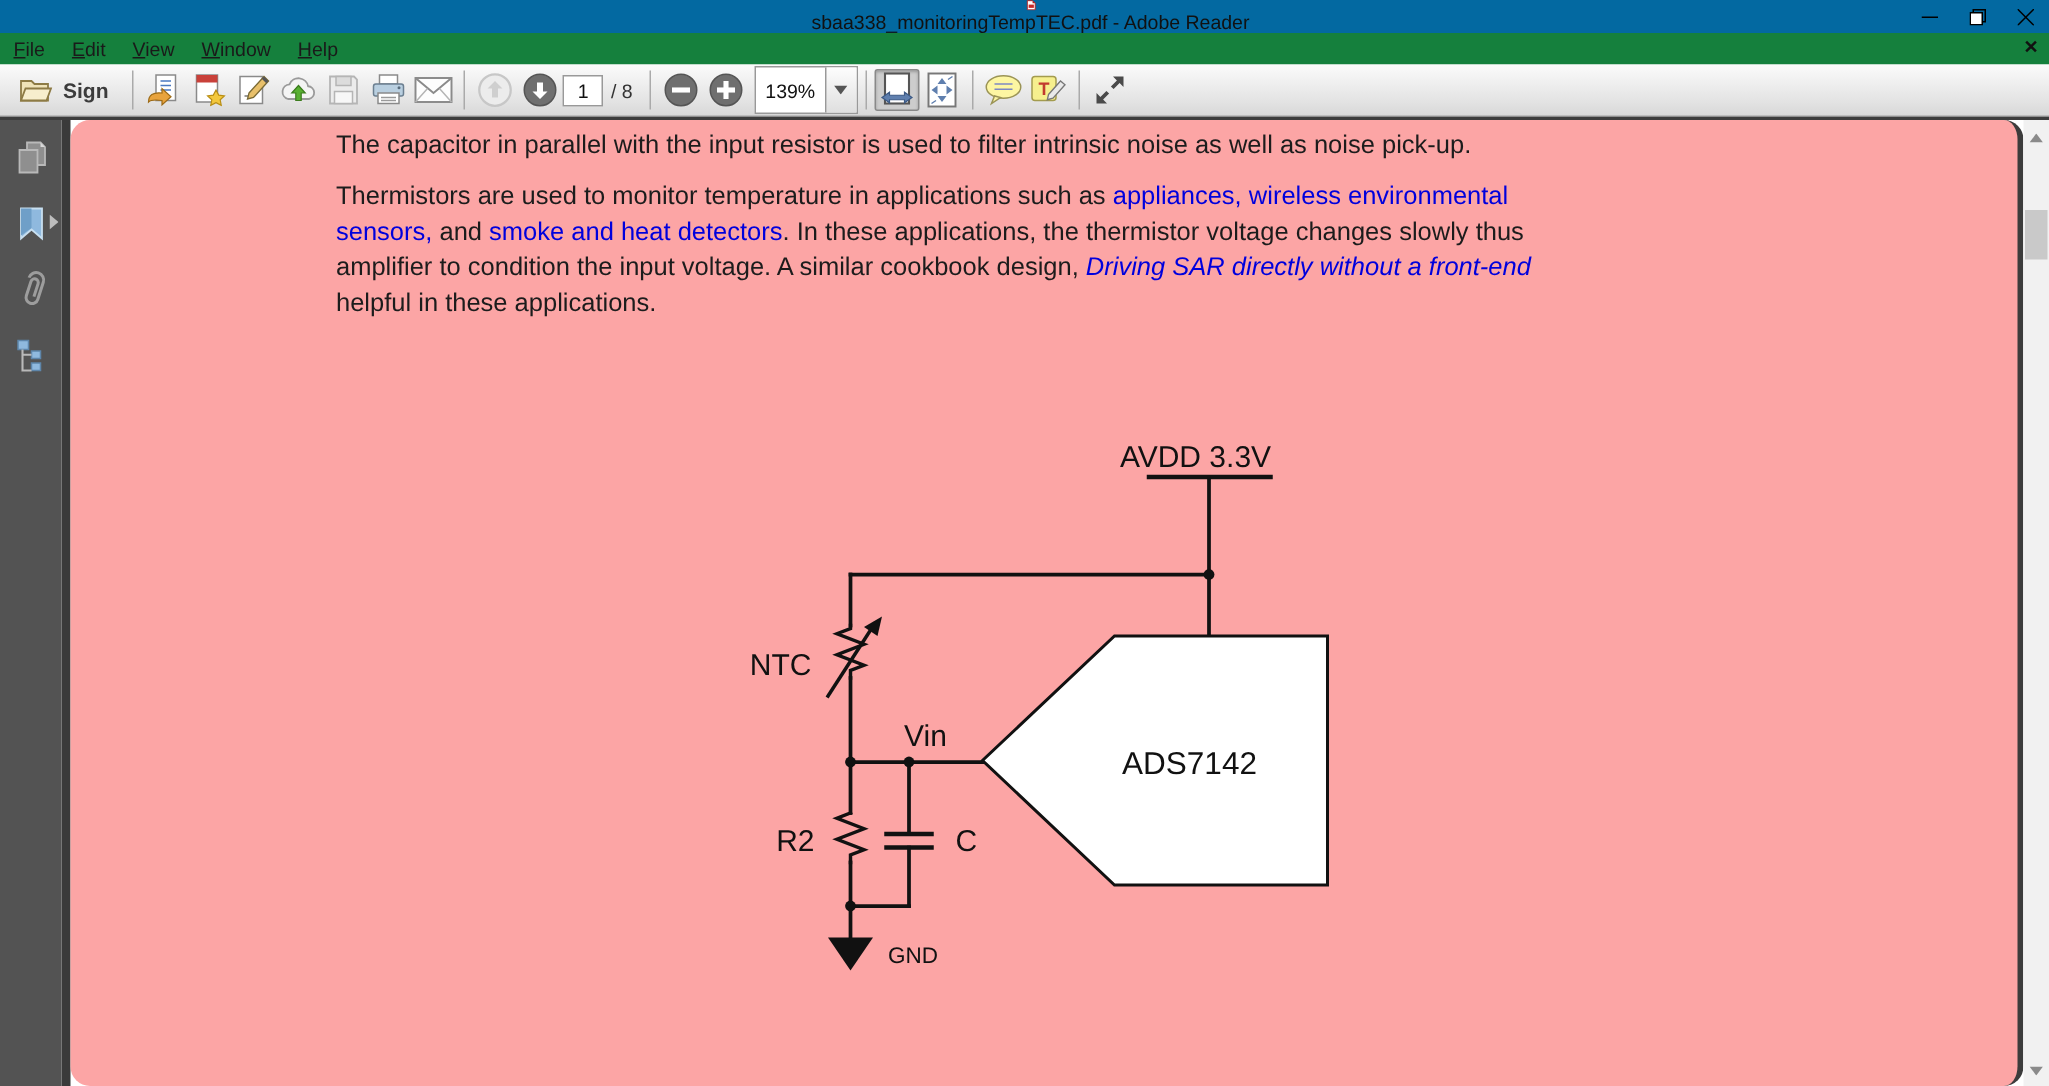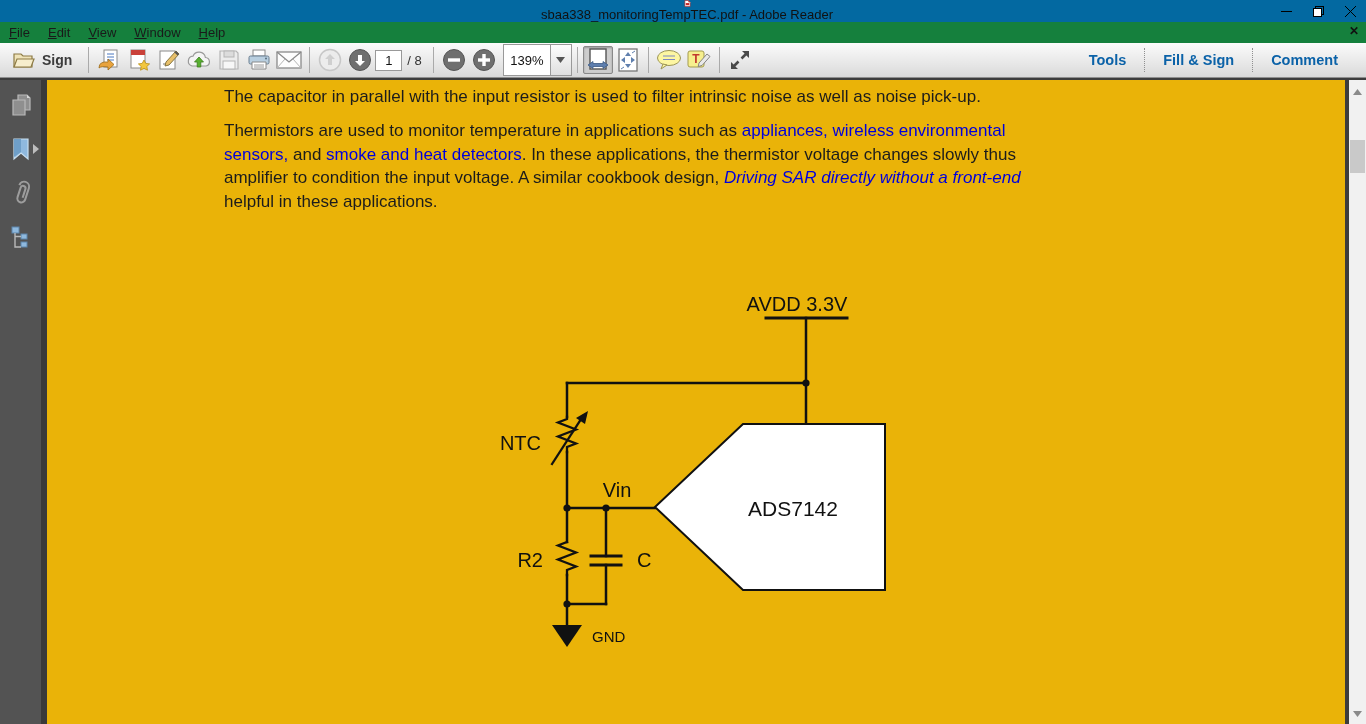--- a/index.html
+++ b/index.html
@@ -52,22 +52,22 @@
   .dot-sep { width:1px; height:24px; border-left:1px dotted #8f8f8f; }
 
   
   .main { position:absolute; top:78px; left:0; right:0; bottom:0;
     border-top:2px solid #3c3c3c; display:flex; }
   .side-panel { width:41px; background:#535353; position:relative; }
   .side-strip { width:6px; background:#3a3a3a; }
   .side-icon { width:41px; height:30px; display:flex; align-items:center;
     justify-content:center; }
   .bookmark-expander { position:absolute; left:33px; top:60px; }
-  .page-area { flex:1 1 auto; background:#eab308; position:relative;
-    border-right:4px solid #3c3c3c; overflow:hidden; }
+  .page-area { flex:1 1 auto; background:#fca5a5; position:relative;
+    border-right:4px solid #3c3c3c; overflow:hidden;border-radius:13px; }
   .scrollbar { width:17px; background:#f1f1f1; position:relative; }
   .sb-arrow { position:absolute; left:0; width:17px; height:16px; display:flex;
     align-items:center; justify-content:center; }
   .sb-arrow.up { top:4px; }
   .sb-arrow.down { bottom:2px; }
   .sb-thumb { position:absolute; left:1px; top:60px; width:15px; height:33px;
     background:#c9c9c9; }
 
   
   .doc-text { position:absolute; left:177px; top:5px; font-size:17px;
@@ -266,27 +266,20 @@
 
   <div class="tb-btn">
     <svg width="24" height="24" viewBox="0 0 24 24">
       <path d="M14 3 h7 v7 l-2.6 -2.6 -4 4 -1.8 -1.8 4 -4z" fill="#4a4a4a"></path>
       <path d="M10 21 h-7 v-7 l2.6 2.6 4 -4 1.8 1.8 -4 4z" fill="#4a4a4a"></path>
     </svg>
   </div>
 
   <div class="tb-spacer"></div>
 
-  <div class="tb-right">
-    <span class="right-label">Tools</span>
-    <span class="dot-sep"></span>
-    <span class="right-label">Fill &amp; Sign</span>
-    <span class="dot-sep"></span>
-    <span class="right-label">Comment</span>
-  </div>
 </div>
 
 <div class="main">
 
   <div class="side-panel">
     <div class="side-icon" style="margin-top:10px">
       <svg width="22" height="24" viewBox="0 0 22 24">
         <path d="M8 2 h9 l3 3 v12 h-12z" fill="#8f8f8f" stroke="#b9b9b9" stroke-width="1.2"></path>
         <path d="M17 2 l3 3 h-3z" fill="#d8d8d8"></path>
         <path d="M3 7 h12 v15 H3z" fill="#8f8f8f" stroke="#b9b9b9" stroke-width="1.2"></path>

